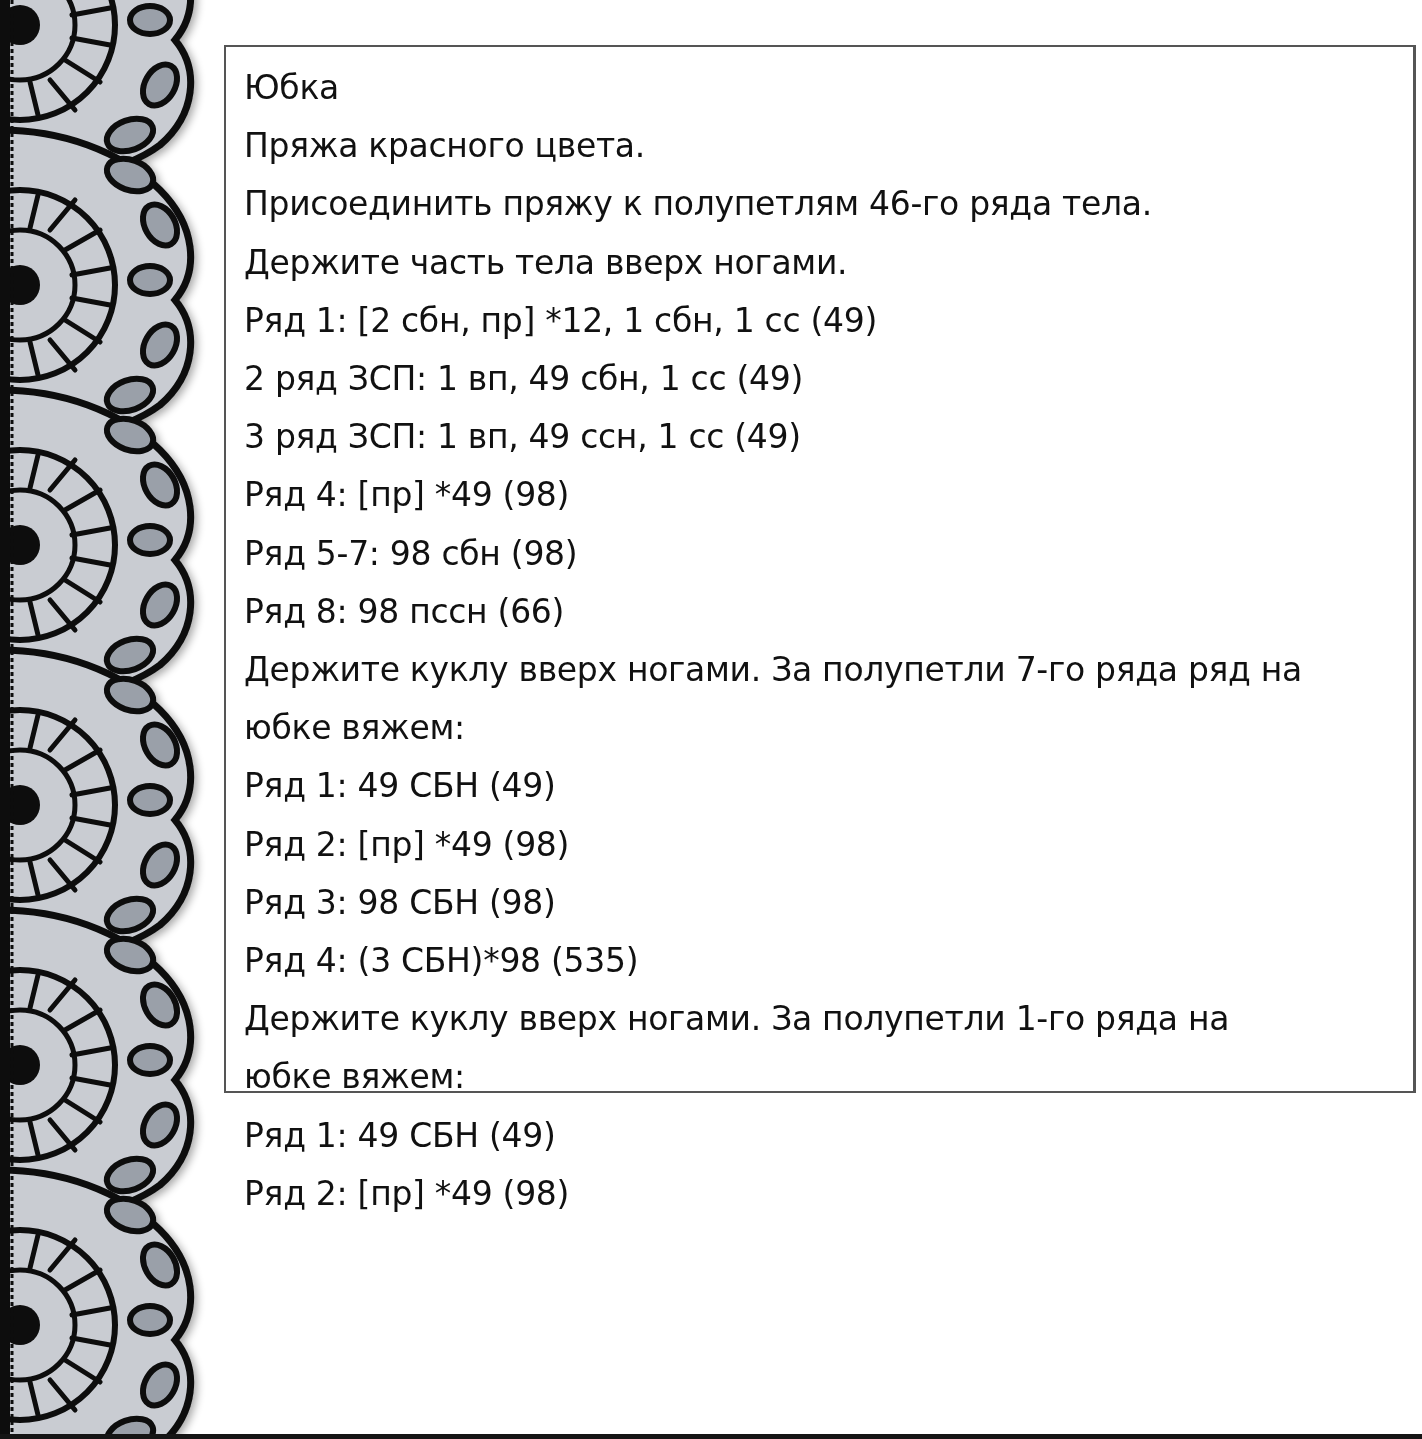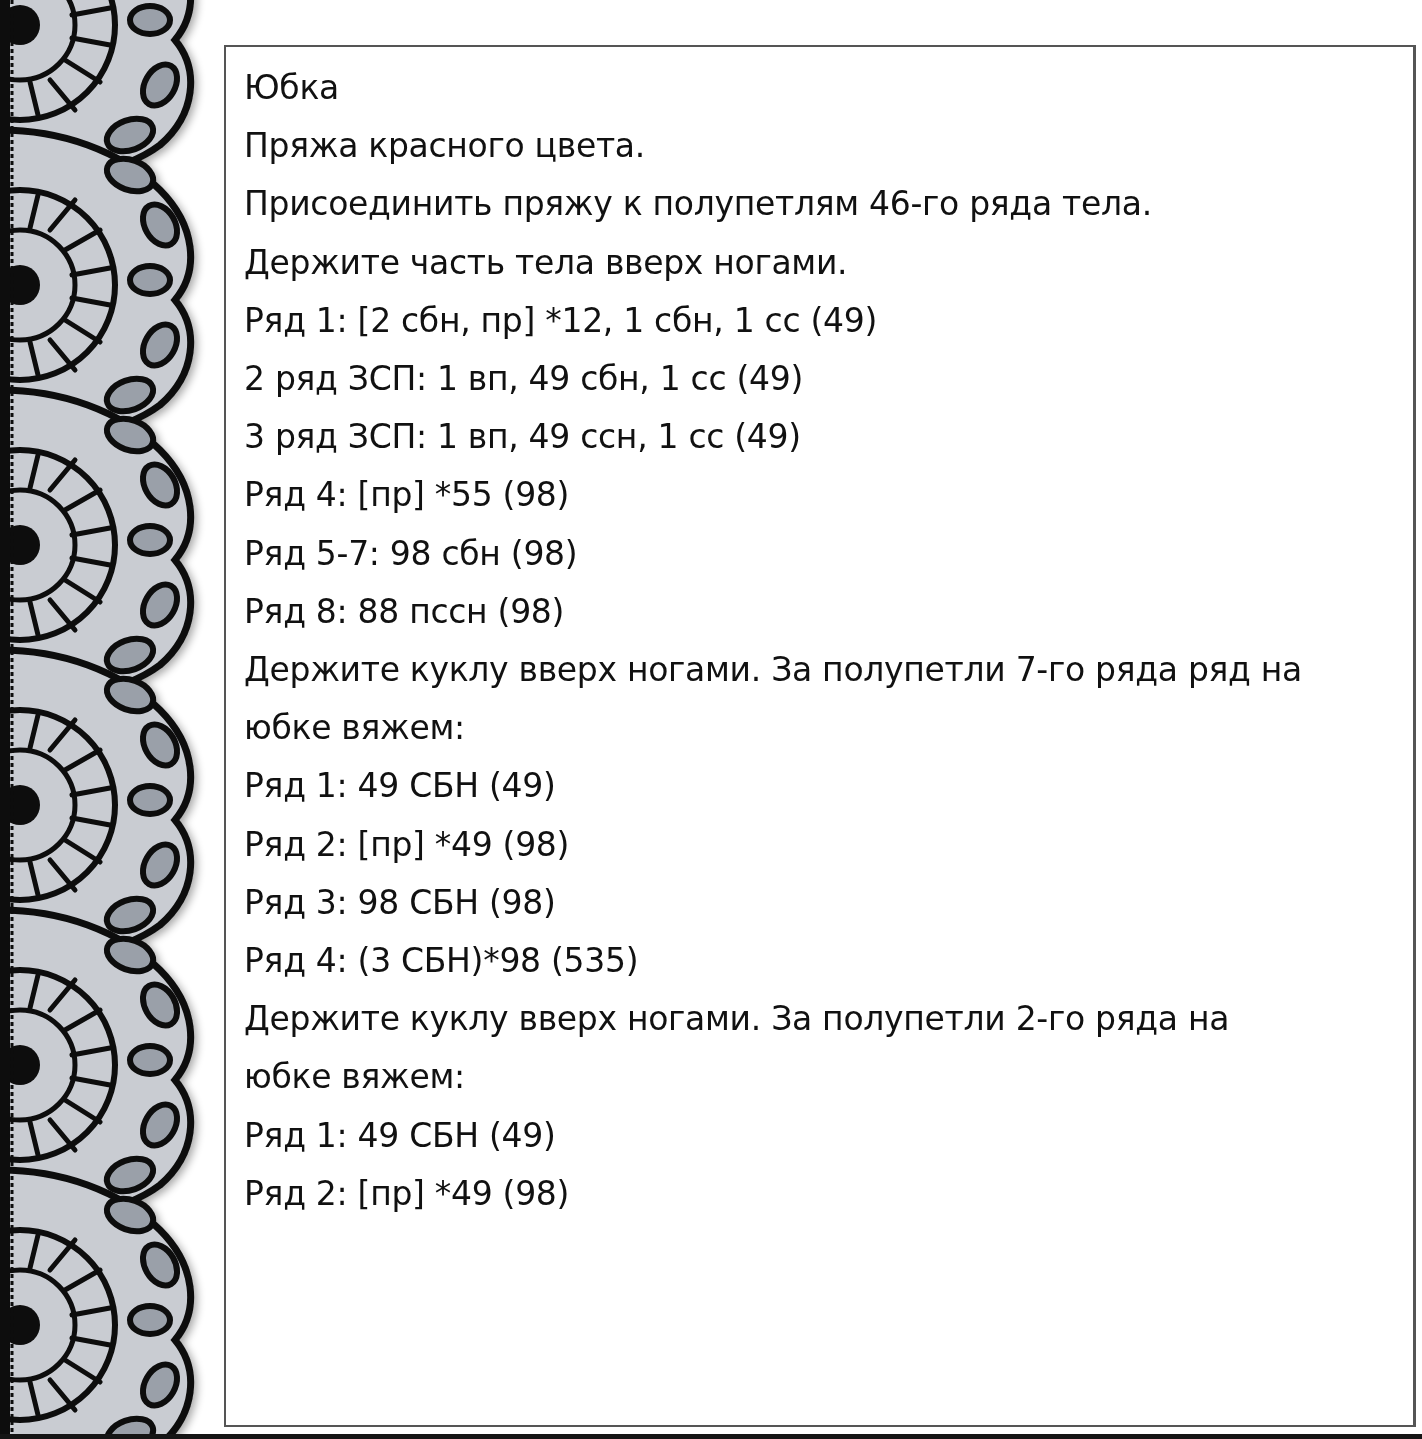--- a/index.html
+++ b/index.html
@@ -18,21 +18,21 @@
       width: 215px;
       height: 1434px;
       overflow: hidden;
     }
     .lace-border svg { display: block; }
     .text-box {
       position: absolute;
       left: 224px;
       top: 45px;
       width: 1192px;
-      height: 1382px;
+      height: 1048px;
       border: 2px solid #555555;
       border-right-width: 3px;
       background: #ffffff;
       box-sizing: border-box;
     }
     .text-content {
       position: absolute;
       left: 18px;
       top: 12px;
       right: 20px;
@@ -117,29 +117,29 @@
 
 <div class="text-box">
   <div class="text-content">
     <p class="text-line">Юбка</p>
     <p class="text-line">Пряжа красного цвета.</p>
     <p class="text-line">Присоединить пряжу к полупетлям 46-го ряда тела.</p>
     <p class="text-line">Держите часть тела вверх ногами.</p>
     <p class="text-line">Ряд 1: [2 сбн, пр] *12, 1 сбн, 1 сс (49)</p>
     <p class="text-line">2 ряд ЗСП: 1 вп, 49 сбн, 1 сс (49)</p>
     <p class="text-line">3 ряд ЗСП: 1 вп, 49 ссн, 1 сс (49)</p>
-    <p class="text-line">Ряд 4: [пр] *55 (98)</p>
+    <p class="text-line">Ряд 4: [пр] *49 (98)</p>
     <p class="text-line">Ряд 5-7: 98 сбн (98)</p>
-    <p class="text-line">Ряд 8: 88 пссн (98)</p>
+    <p class="text-line">Ряд 8: 98 пссн (66)</p>
     <p class="text-line">Держите куклу вверх ногами. За полупетли 7-го ряда ряд на</p>
     <p class="text-line">юбке вяжем:</p>
     <p class="text-line">Ряд 1: 49 СБН (49)</p>
     <p class="text-line">Ряд 2: [пр] *49 (98)</p>
     <p class="text-line">Ряд 3: 98 СБН (98)</p>
     <p class="text-line">Ряд 4: (3 СБН)*98 (535)</p>
-    <p class="text-line">Держите куклу вверх ногами. За полупетли 2-го ряда на</p>
+    <p class="text-line">Держите куклу вверх ногами. За полупетли 1-го ряда на</p>
     <p class="text-line">юбке вяжем:</p>
     <p class="text-line">Ряд 1: 49 СБН (49)</p>
     <p class="text-line">Ряд 2: [пр] *49 (98)</p>
   </div>
 </div>
 
 <div class="bottom-bar"></div>
 
 </body></html>

